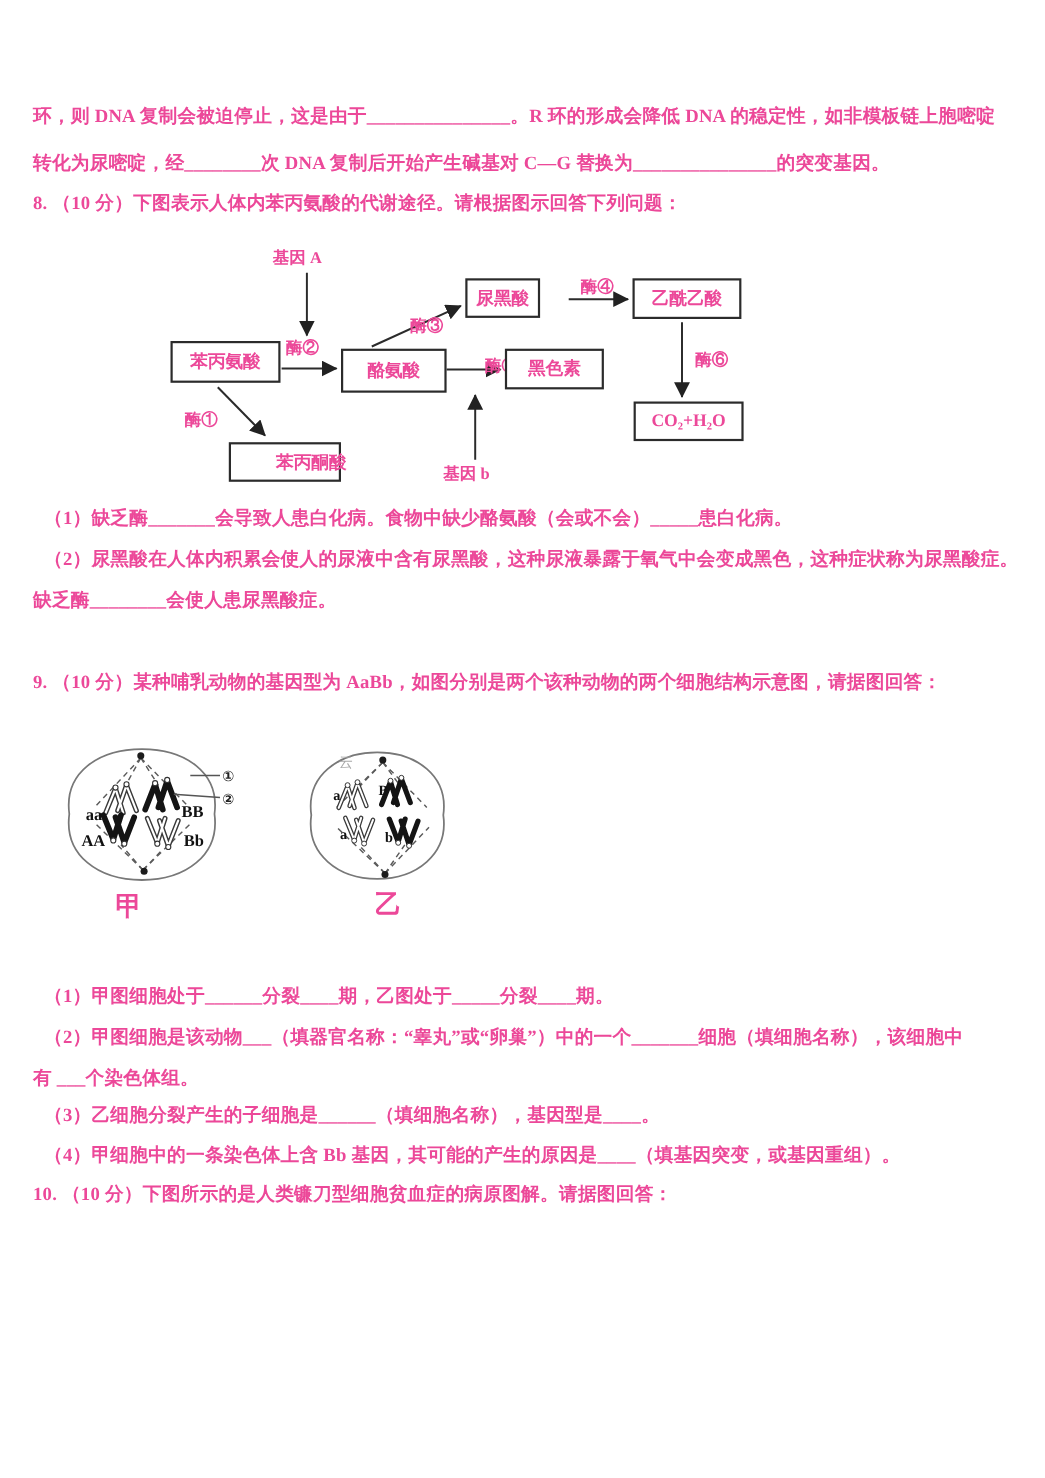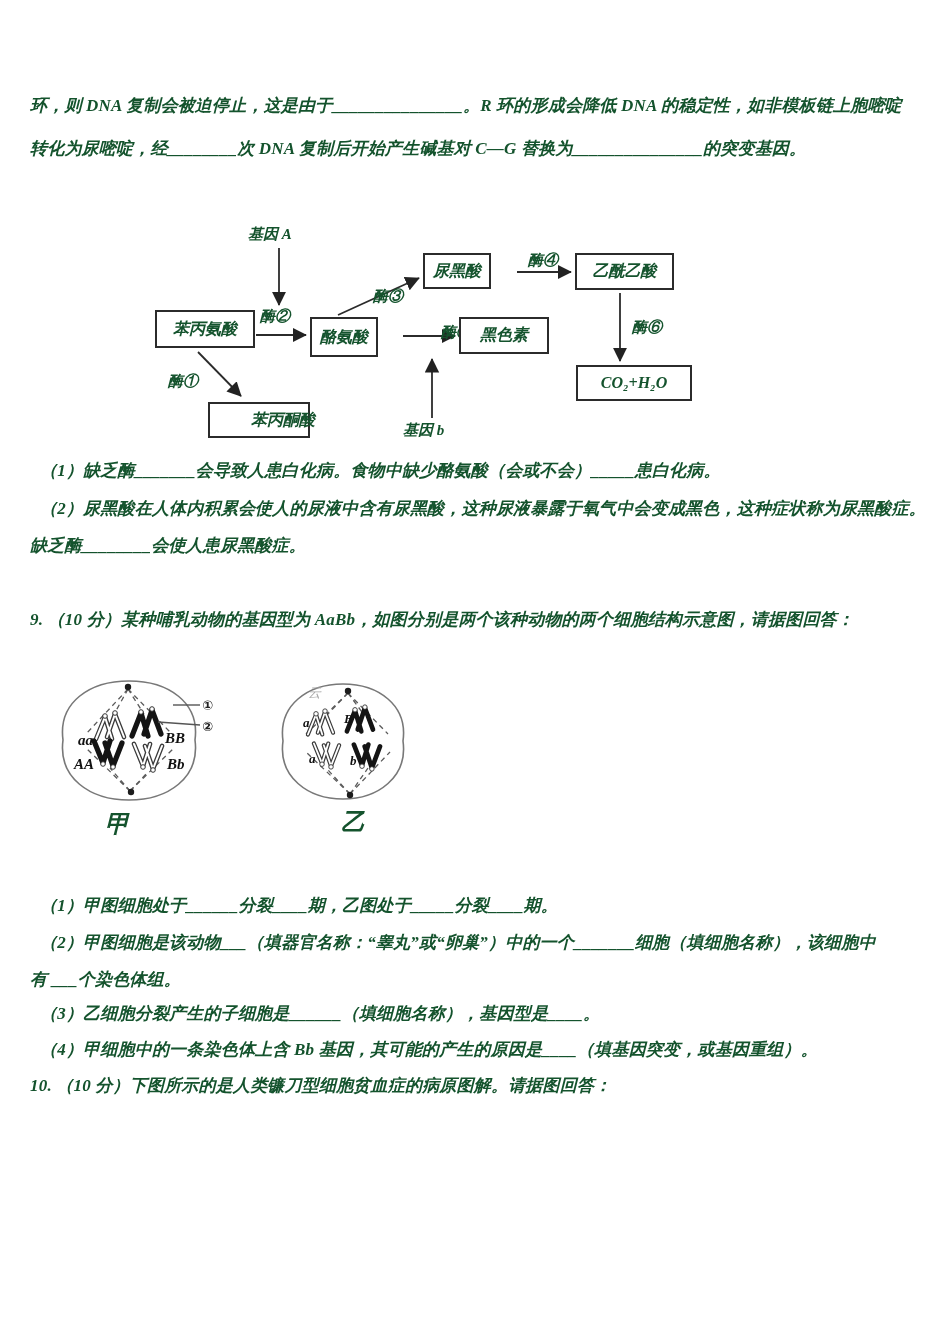--- a/index.html
+++ b/index.html
@@ -2,22 +2,21 @@
 <html><head>
 <meta charset="utf-8">
 <style>
   html,body{margin:0;padding:0;background:#e8e8e8;}
   .page{
     position:relative;
     width:950px;height:1344px;
     background:#ffffff;
     overflow:hidden;
     font-family:"Liberation Serif","DejaVu Serif",serif;
-    color:#14532d;
-    font-style:italic;
+    color:#ec4899;
   }
   .line{
     position:absolute;
     white-space:nowrap;
     font-size:17px;
     font-weight:700;
     letter-spacing:0.2px;
   }
   
   .diagram{position:absolute;left:140px;top:215px;width:580px;height:240px;}
@@ -58,20 +57,21 @@
   }
 </style>
 </head>
 <body>
 
 <div class="page">
 
   <div class="line" style="left:30px;top:94px;">环，则 DNA 复制会被迫停止，这是由于_______________。R 环的形成会降低 DNA 的稳定性，如非模板链上胞嘧啶</div>
   <div class="line" style="left:30px;top:137px;">转化为尿嘧啶，经________次 DNA 复制后开始产生碱基对 C—G 替换为_______________的突变基因。</div>
 
+  <div class="line" style="left:30px;top:173px;">8. （10 分）下图表示人体内苯丙氨酸的代谢途径。请根据图示回答下列问题：</div>
 
   <div class="diagram">
     <svg class="diag-arrows" width="580" height="240" viewBox="0 0 580 240">
       <defs>
         <marker id="ah" markerWidth="10" markerHeight="9" refX="7.5" refY="4" orient="auto">
           <path d="M0,0 L8,4 L0,8 Z" fill="#222"></path>
         </marker>
       </defs>
       <line x1="139" y1="33" x2="139" y2="90" marker-end="url(#ah)"></line>
       <line x1="116" y1="120" x2="166" y2="120" marker-end="url(#ah)"></line>
@@ -86,25 +86,25 @@
     <div class="dlabel" style="left:108px;top:10px;">基因 A</div>
     <div class="dlabel" style="left:120px;top:92px;">酶②</div>
     <div class="dlabel" style="left:210px;top:72px;padding-left:23px;">酶③</div>
     <div class="dlabel" style="left:388px;top:36px;">酶④</div>
     <div class="dlabel" style="left:268px;top:108px;padding-left:33px;">酶⑤</div>
     <div class="dlabel" style="left:492px;top:103px;">酶⑥</div>
     <div class="dlabel" style="left:28px;top:157px;">酶①</div>
     <div class="dlabel" style="left:263px;top:206px;">基因 b</div>
 
     <div class="fbox" style="left:15px;top:95px;width:100px;height:38px;">苯丙氨酸</div>
-    <div class="fbox" style="left:170px;top:102px;width:68px;height:40px;">酪氨酸</div>
+    <div class="fbox" style="left:170px;top:102px;width:96px;height:40px;">酪氨酸</div>
     <div class="fbox" style="left:283px;top:38px;width:68px;height:36px;">尿黑酸</div>
     <div class="fbox" style="left:435px;top:38px;width:99px;height:37px;">乙酰乙酸</div>
     <div class="fbox" style="left:319px;top:102px;width:90px;height:37px;">黑色素</div>
-    <div class="fbox" style="left:436px;top:150px;width:116px;height:36px;">CO₂+H₂O</div>
+    <div class="fbox" style="left:436px;top:150px;width:100px;height:36px;">CO₂+H₂O</div>
     <div class="fbox" style="left:68px;top:187px;width:102px;height:36px;padding-left:48px;">苯丙酮酸</div>
   </div>
 
   <div class="line" style="left:40px;top:459px;">（1）缺乏酶_______会导致人患白化病。食物中缺少酪氨酸（会或不会）_____患白化病。</div>
   <div class="line" style="left:40px;top:497px;">（2）尿黑酸在人体内积累会使人的尿液中含有尿黑酸，这种尿液暴露于氧气中会变成黑色，这种症状称为尿黑酸症。</div>
   <div class="line" style="left:30px;top:534px;">缺乏酶________会使人患尿黑酸症。</div>
 
   <div class="line" style="left:30px;top:608px;">9. （10 分）某种哺乳动物的基因型为 AaBb，如图分别是两个该种动物的两个细胞结构示意图，请据图回答：</div>
 
   <svg class="cells-svg" width="430" height="150" viewBox="0 0 430 150">

